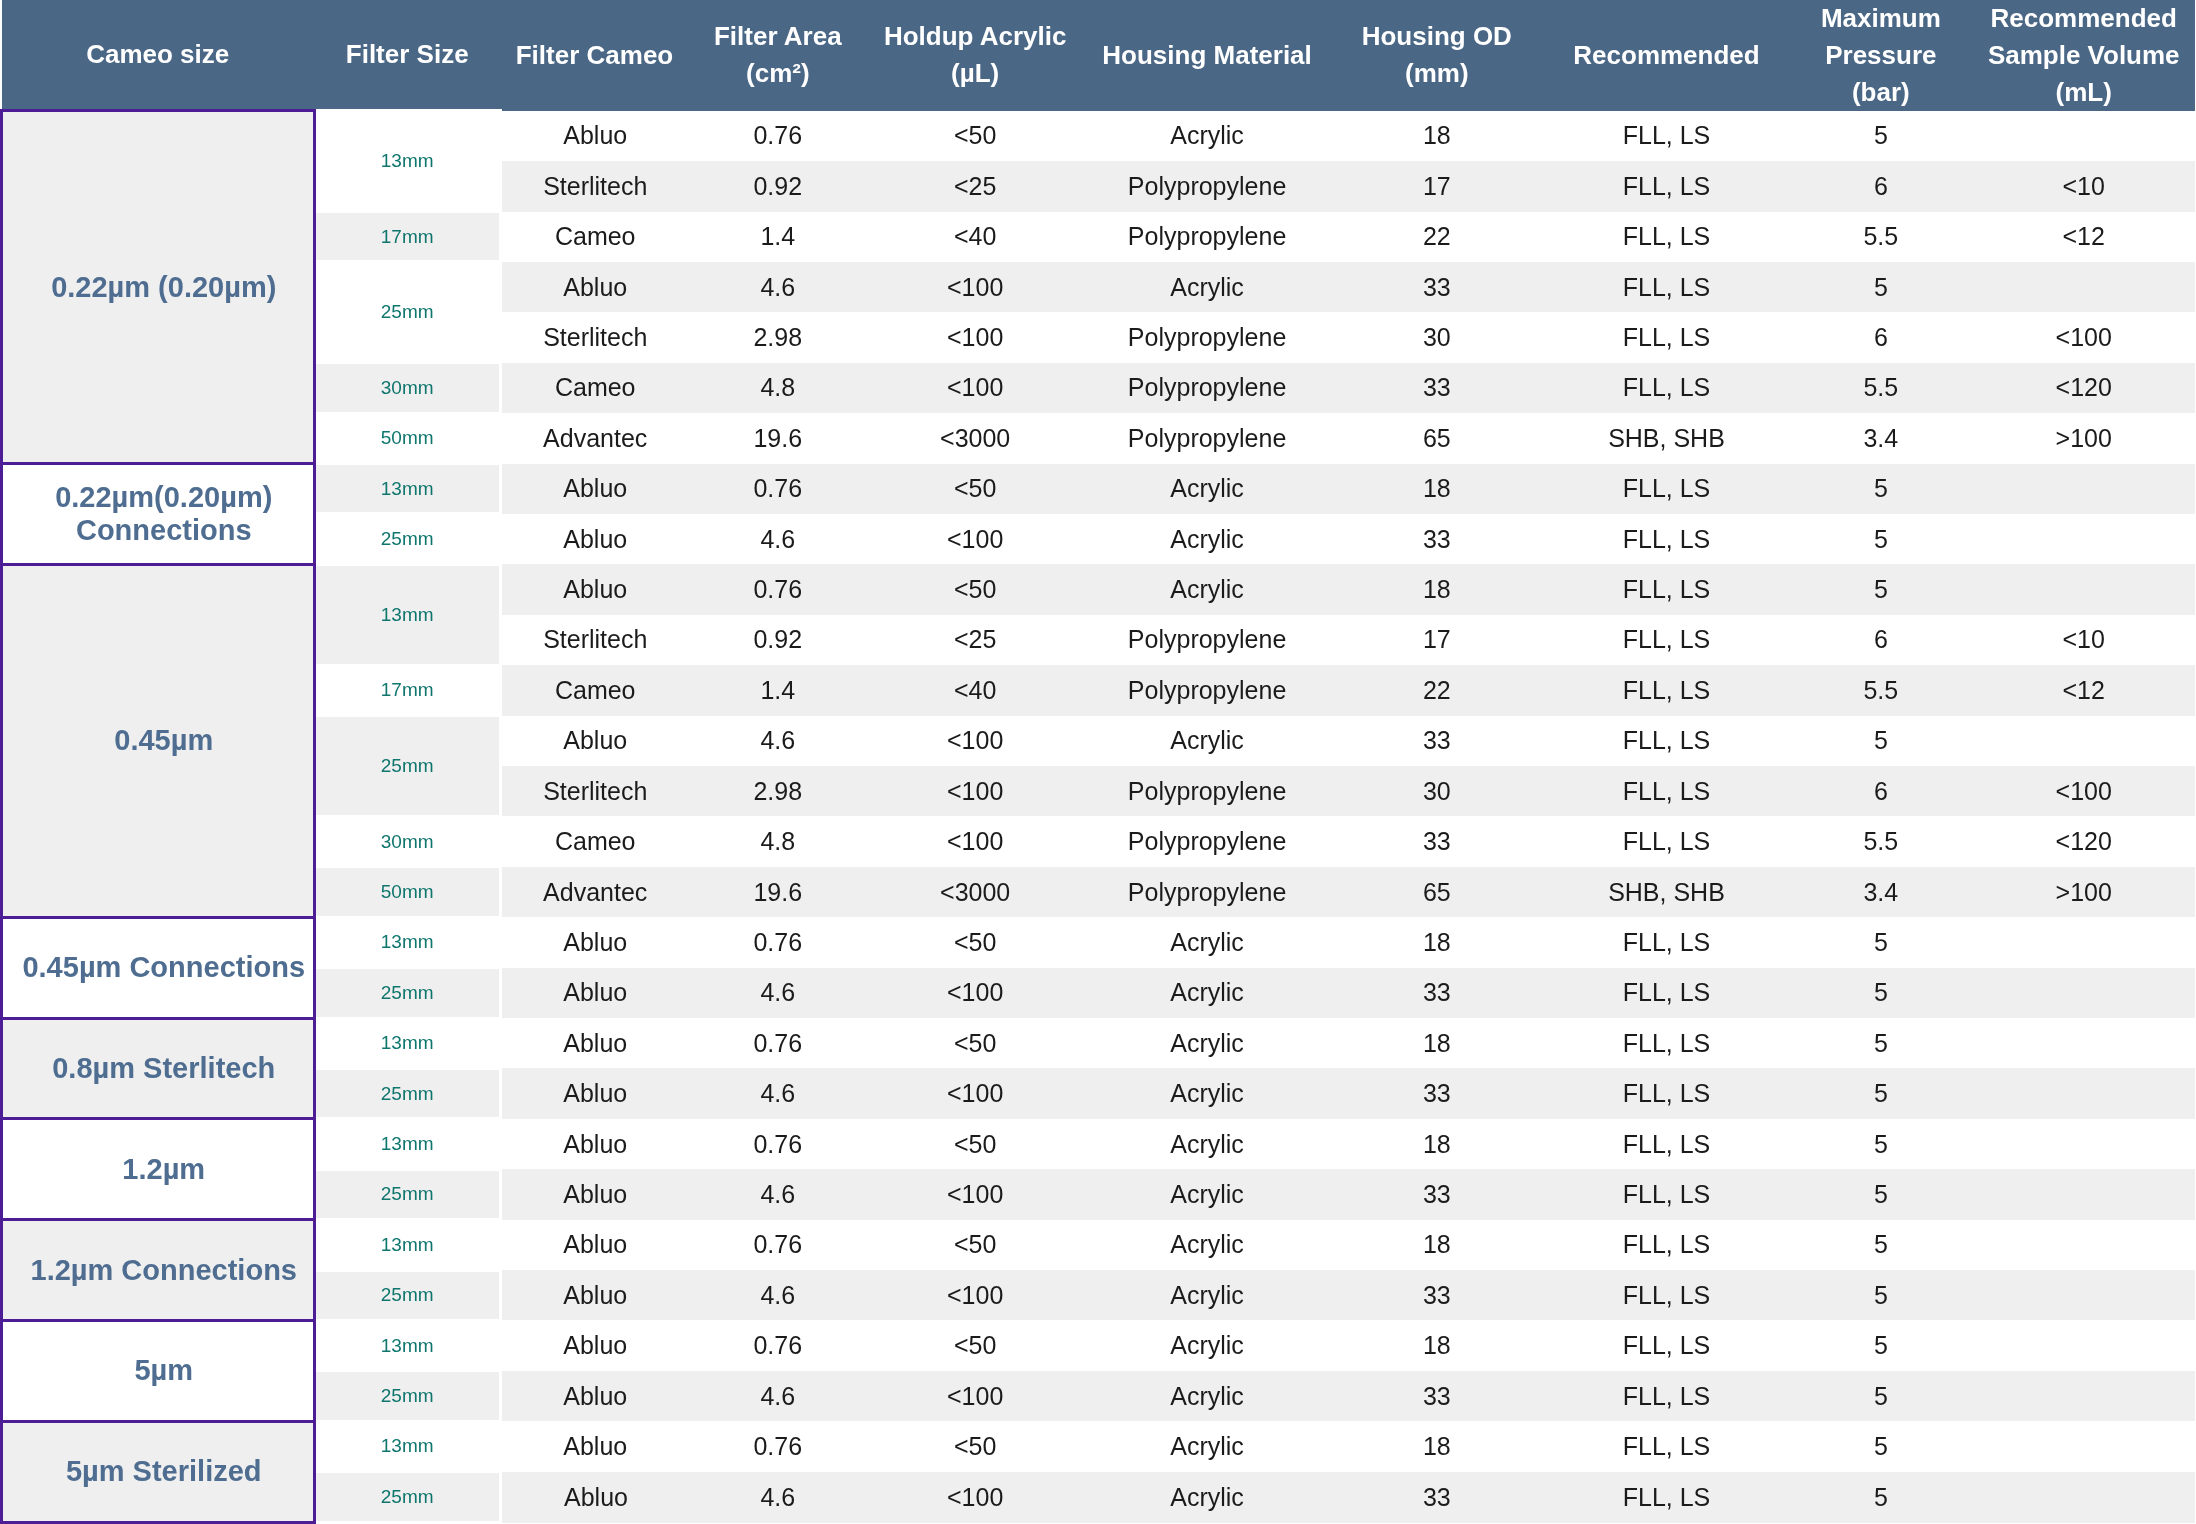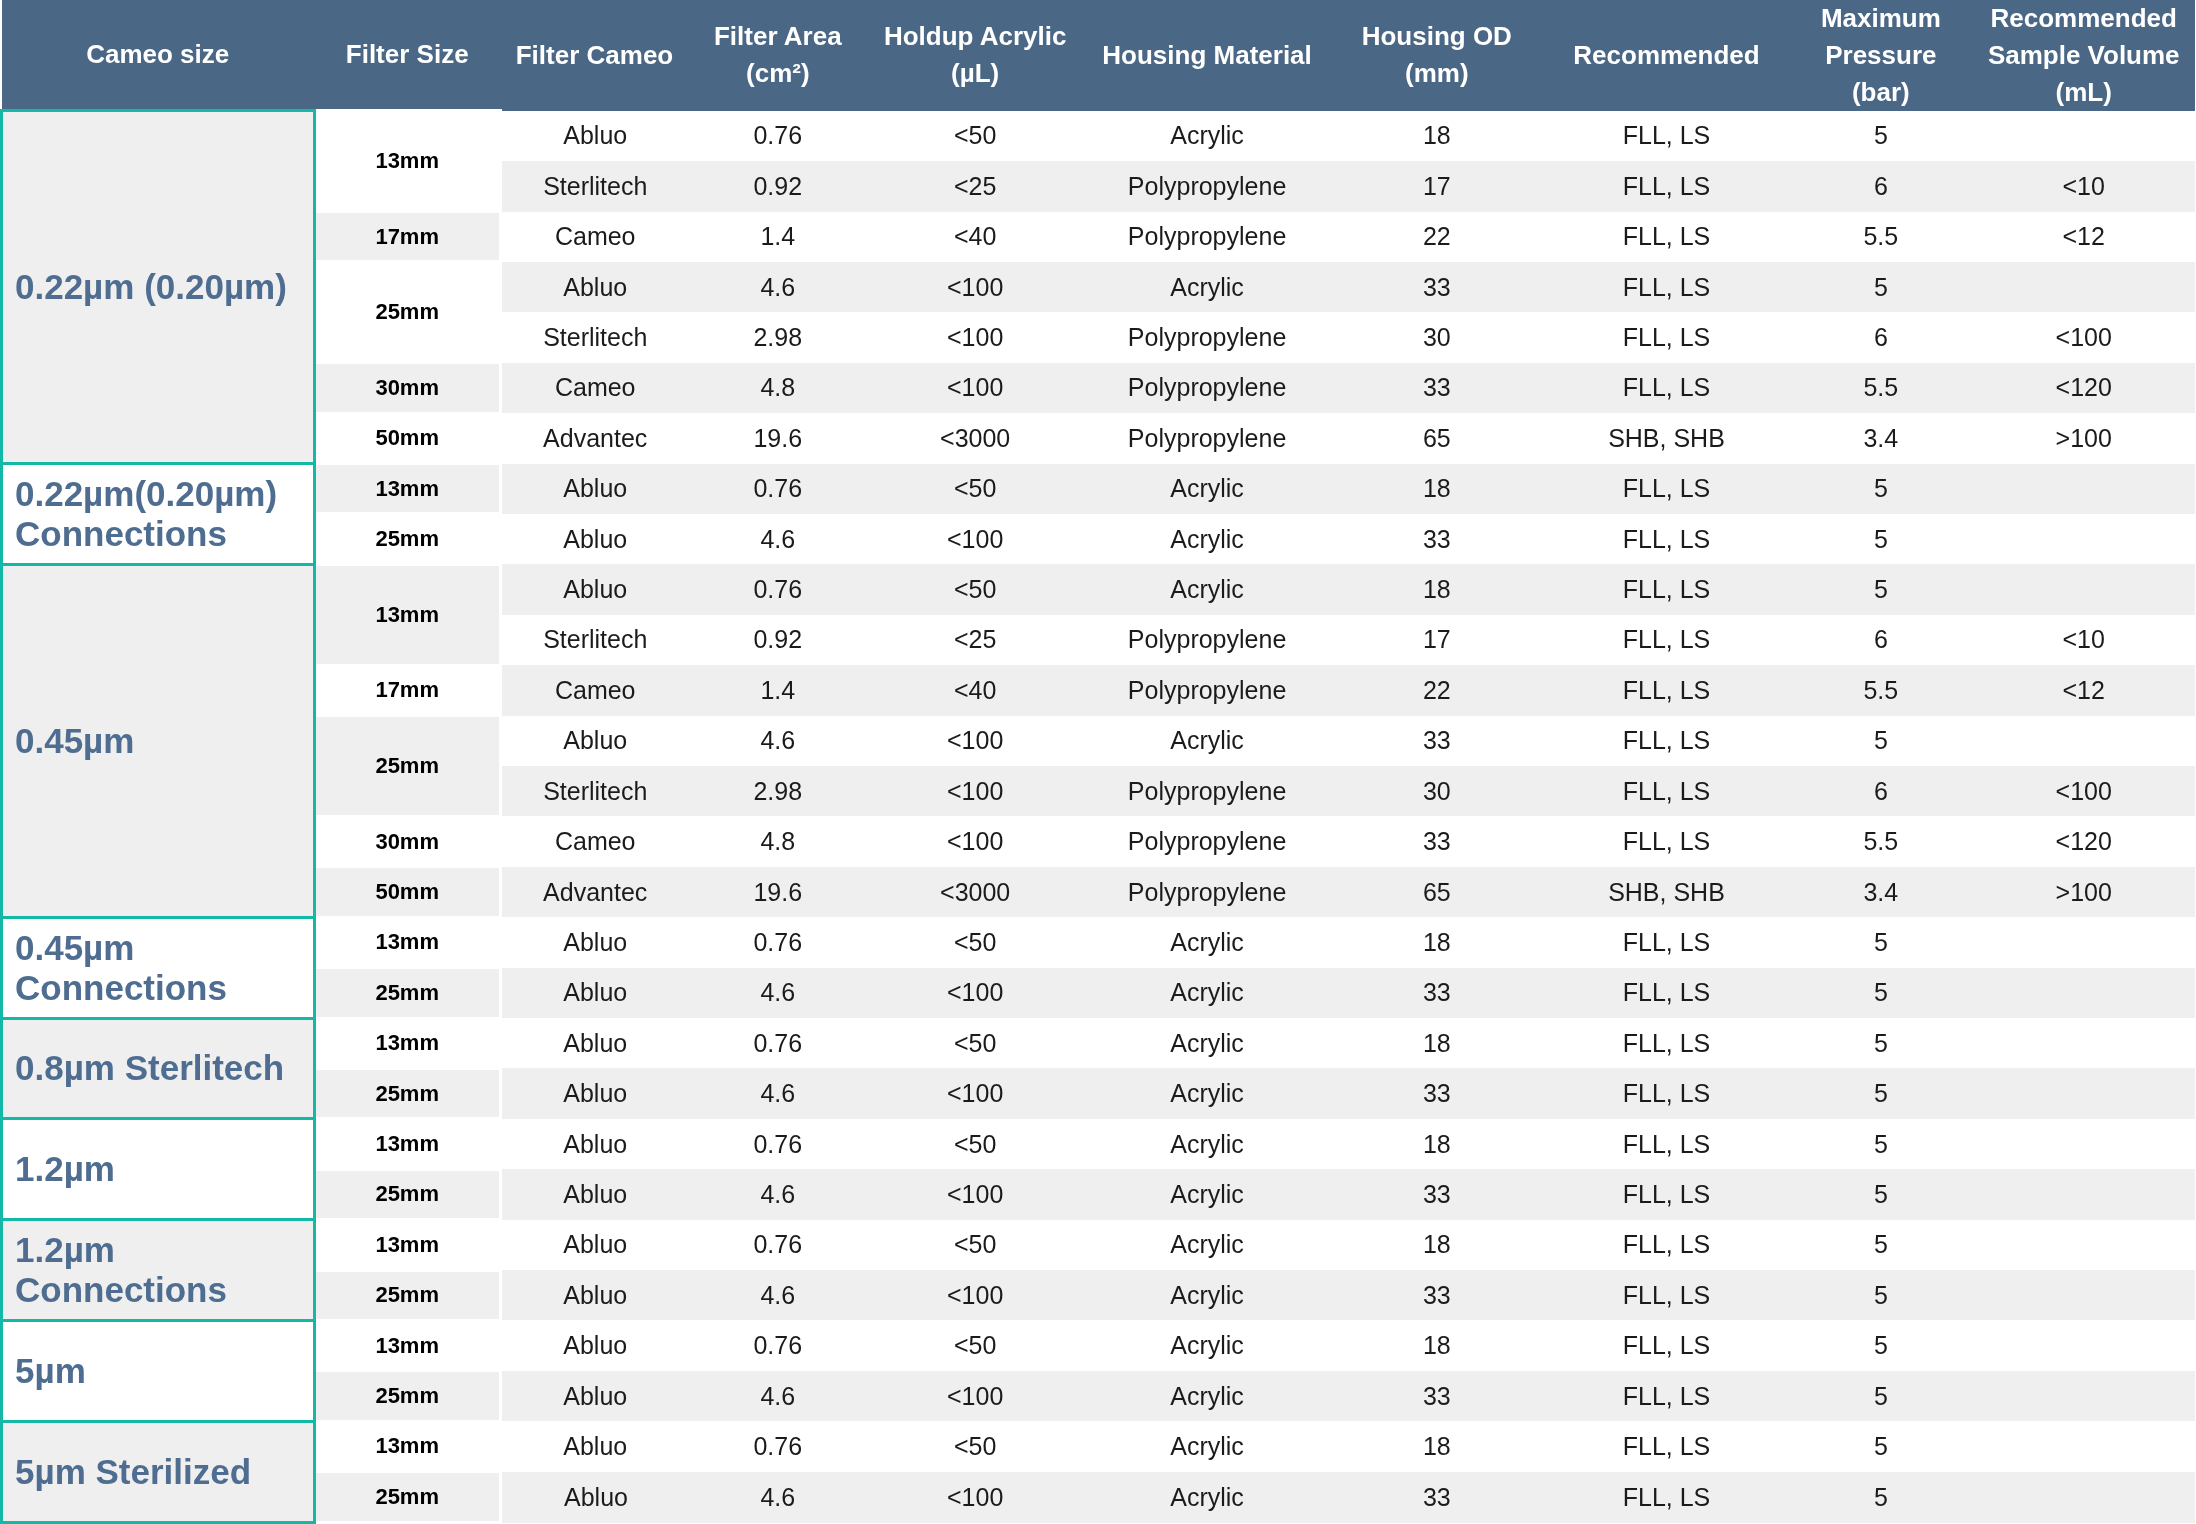--- a/index.html
+++ b/index.html
@@ -34,31 +34,31 @@
   tbody tr { height: 50px; }
   td {
     font-size: 25px;
     color: #1b1b1b;
     text-align: center;
     vertical-align: middle;
     padding: 0;
   }
   td.data.striped { background: #EFEFEF; }
   td.pore {
-    text-align: left;
+    text-align: center;
     padding-left: 12px;
     font-weight: bold;
-    font-size: 35px;
+    font-size: 29px;
     color: #4E6D90;
-    border: 3px solid #14b8a6;
+    border: 3px solid #4c1d95;
   }
   td.size {
-    font-weight: bold;
-    font-size: 22px;
-    color: #000000;
+    font-weight: normal;
+    font-size: 19px;
+    color: #0f766e;
     border: 3px solid #ffffff;
   }
   .bg-g { background: #EFEFEF; }
   .bg-w { background: #ffffff; }
 </style>
 </head>
 <body>
 
 <table class="spec">
   <colgroup>

